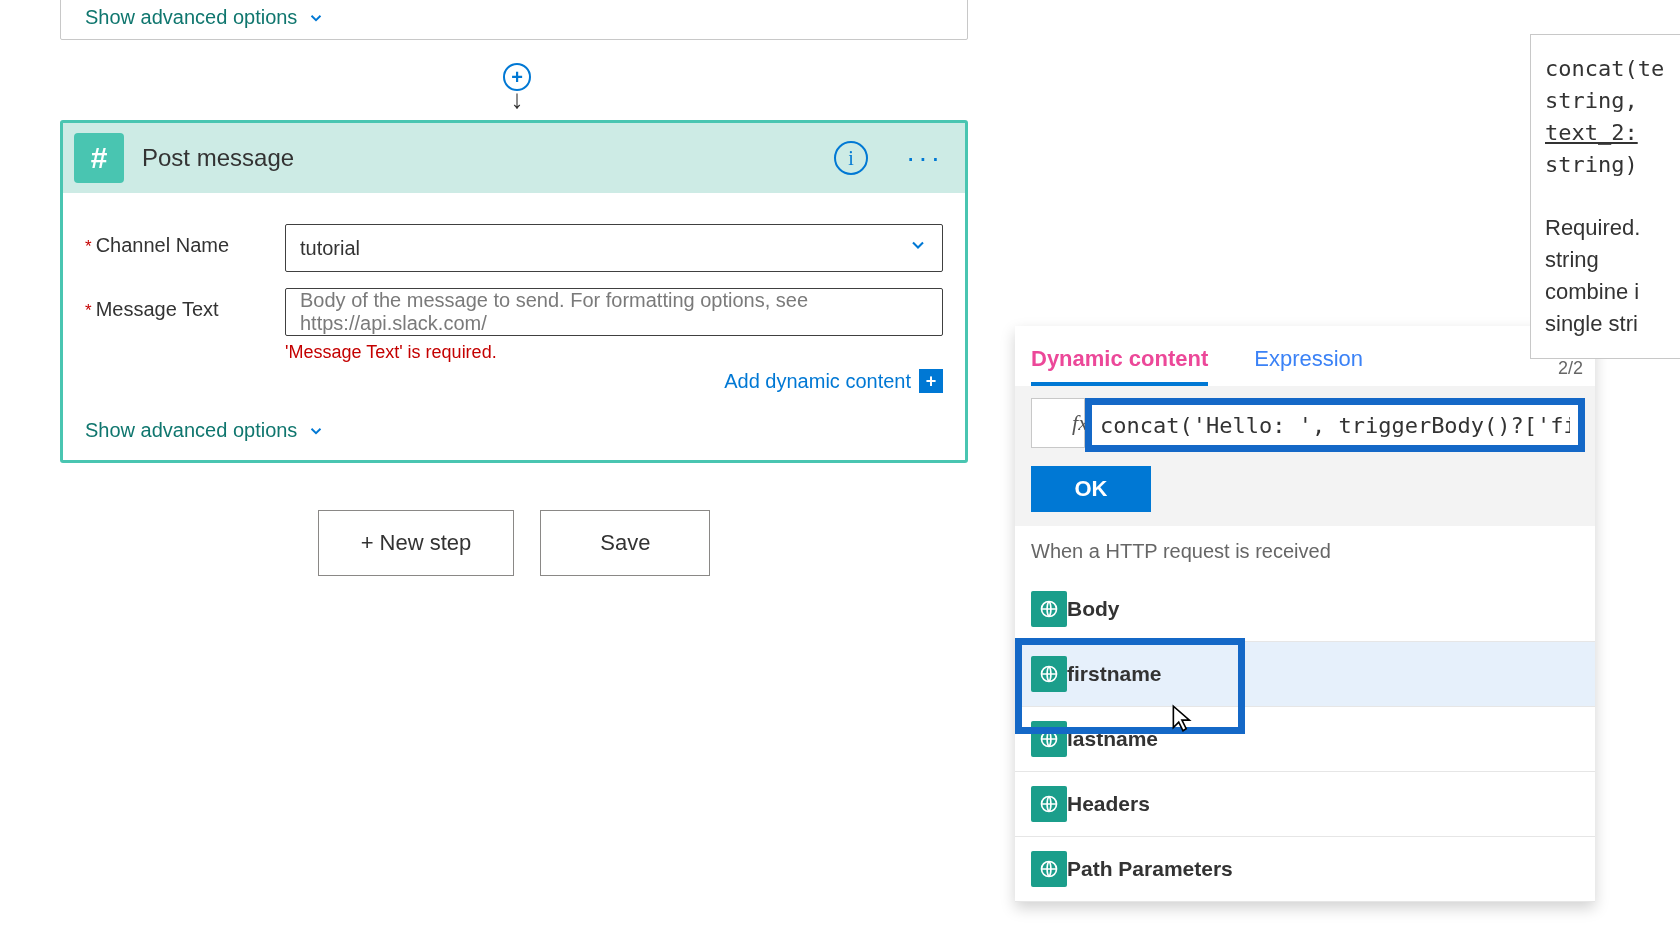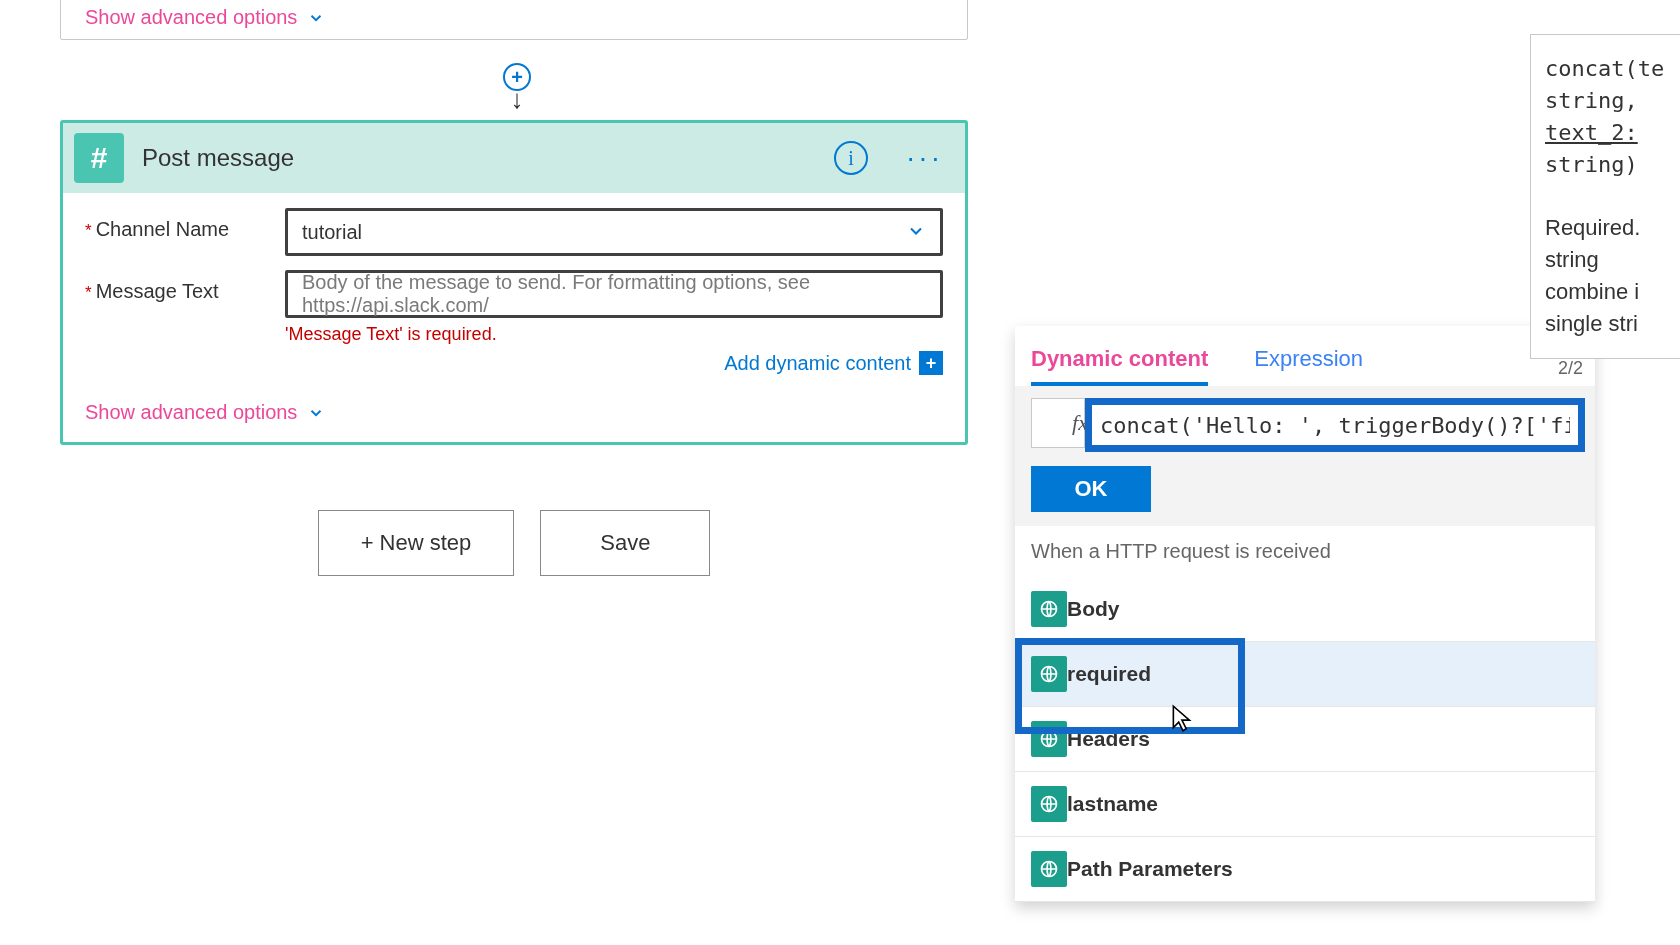--- a/index.html
+++ b/index.html
@@ -23,21 +23,21 @@
     height: 60px;
     border: 1px solid #c8c8c8;
     border-radius: 2px;
     background: #ffffff;
     display: flex;
     align-items: flex-end;
     padding: 0 24px 10px 24px;
     overflow: hidden;
   }
   .adv-options {
-    color: #ec4899;
+    color: #0f766e;
     font-size: 20px;
     display: inline-flex;
     align-items: center;
     gap: 10px;
     cursor: pointer;
   }
   .chev-down {
     width: 18px; height: 18px;
     display: inline-block;
   }
@@ -88,26 +88,26 @@
   .card-title { font-size: 24px; color: #333; flex: 1; }
   .info-btn {
     width: 34px; height: 34px; border: 2px solid #0078d4; border-radius: 50%;
     color: #0078d4; display:flex; align-items:center; justify-content:center;
     font-size: 20px; font-style: normal; font-family: Georgia, serif;
     margin-right: 20px;
   }
   .dots-btn { color: #0078d4; font-size: 28px; letter-spacing: 3px; cursor: pointer; }
 
   .card-body { padding: 15px 22px 18px 22px; }
-  .form-row { display: flex; align-items: flex-start; margin-bottom: 14px; }
+  .form-row { display: flex; align-items: flex-start; margin-bottom: 14px; margin-top: 16px; }
   .form-label { width: 200px; font-size: 20px; padding-top: 10px; color: #333; }
   .req { color: #c40000; margin-right: 4px; font-size: 17px; }
   .form-control-wrap { flex: 1; }
   .select-box, .input-box {
-    width: 100%; height: 48px; border: 3px solid #404040; border-radius: 2px;
+    width: 100%; height: 48px; border: 1px solid #404040; border-radius: 2px;
     padding: 0 50px 0 14px; font-size: 20px; color: #333;
     display: flex; align-items: center; position: relative; background: #fff;
   }
   .select-box .chev { position: absolute; right: 14px; top: 10px; width: 20px; height: 20px; }
   .select-box .chev svg { stroke: #0078d4; }
   .input-box.placeholder { color: #7a7a7a; }
   .error-text { color: #c40000; font-size: 18px; margin-top: 6px; }
   .dyn-link-row {
     display: flex; justify-content: flex-end; margin-top: 6px; align-items: center;
   }
@@ -319,39 +319,39 @@
       </span>
       <span style="font-weight:600">Body</span>
     </div>
     <div class="src-item selected">
       <span class="ic">
         <svg width="20" height="20" viewBox="0 0 24 24" fill="none" stroke="#fff" stroke-width="2">
             <circle cx="12" cy="12" r="9"></circle>
             <path d="M3 12h18M12 3c3 3 3 15 0 18M12 3c-3 3-3 15 0 18"></path>
           </svg>
       </span>
-      <span style="font-weight:600">required</span>
+      <span style="font-weight:600">firstname</span>
     </div>
     <div class="src-item">
       <span class="ic">
         <svg width="20" height="20" viewBox="0 0 24 24" fill="none" stroke="#fff" stroke-width="2">
             <circle cx="12" cy="12" r="9"></circle>
             <path d="M3 12h18M12 3c3 3 3 15 0 18M12 3c-3 3-3 15 0 18"></path>
           </svg>
       </span>
+      <span style="font-weight:600">lastname</span>
+    </div>
+    <div class="src-item">
+      <span class="ic">
+        <svg width="20" height="20" viewBox="0 0 24 24" fill="none" stroke="#fff" stroke-width="2">
+            <circle cx="12" cy="12" r="9"></circle>
+            <path d="M3 12h18M12 3c3 3 3 15 0 18M12 3c-3 3-3 15 0 18"></path>
+          </svg>
+      </span>
       <span style="font-weight:600">Headers</span>
-    </div>
-    <div class="src-item">
-      <span class="ic">
-        <svg width="20" height="20" viewBox="0 0 24 24" fill="none" stroke="#fff" stroke-width="2">
-            <circle cx="12" cy="12" r="9"></circle>
-            <path d="M3 12h18M12 3c3 3 3 15 0 18M12 3c-3 3-3 15 0 18"></path>
-          </svg>
-      </span>
-      <span style="font-weight:600">lastname</span>
     </div>
     <div class="src-item">
       <span class="ic">
         <svg width="20" height="20" viewBox="0 0 24 24" fill="none" stroke="#fff" stroke-width="2">
             <circle cx="12" cy="12" r="9"></circle>
             <path d="M3 12h18M12 3c3 3 3 15 0 18M12 3c-3 3-3 15 0 18"></path>
           </svg>
       </span>
       <span style="font-weight:600">Path Parameters</span>
     </div>

